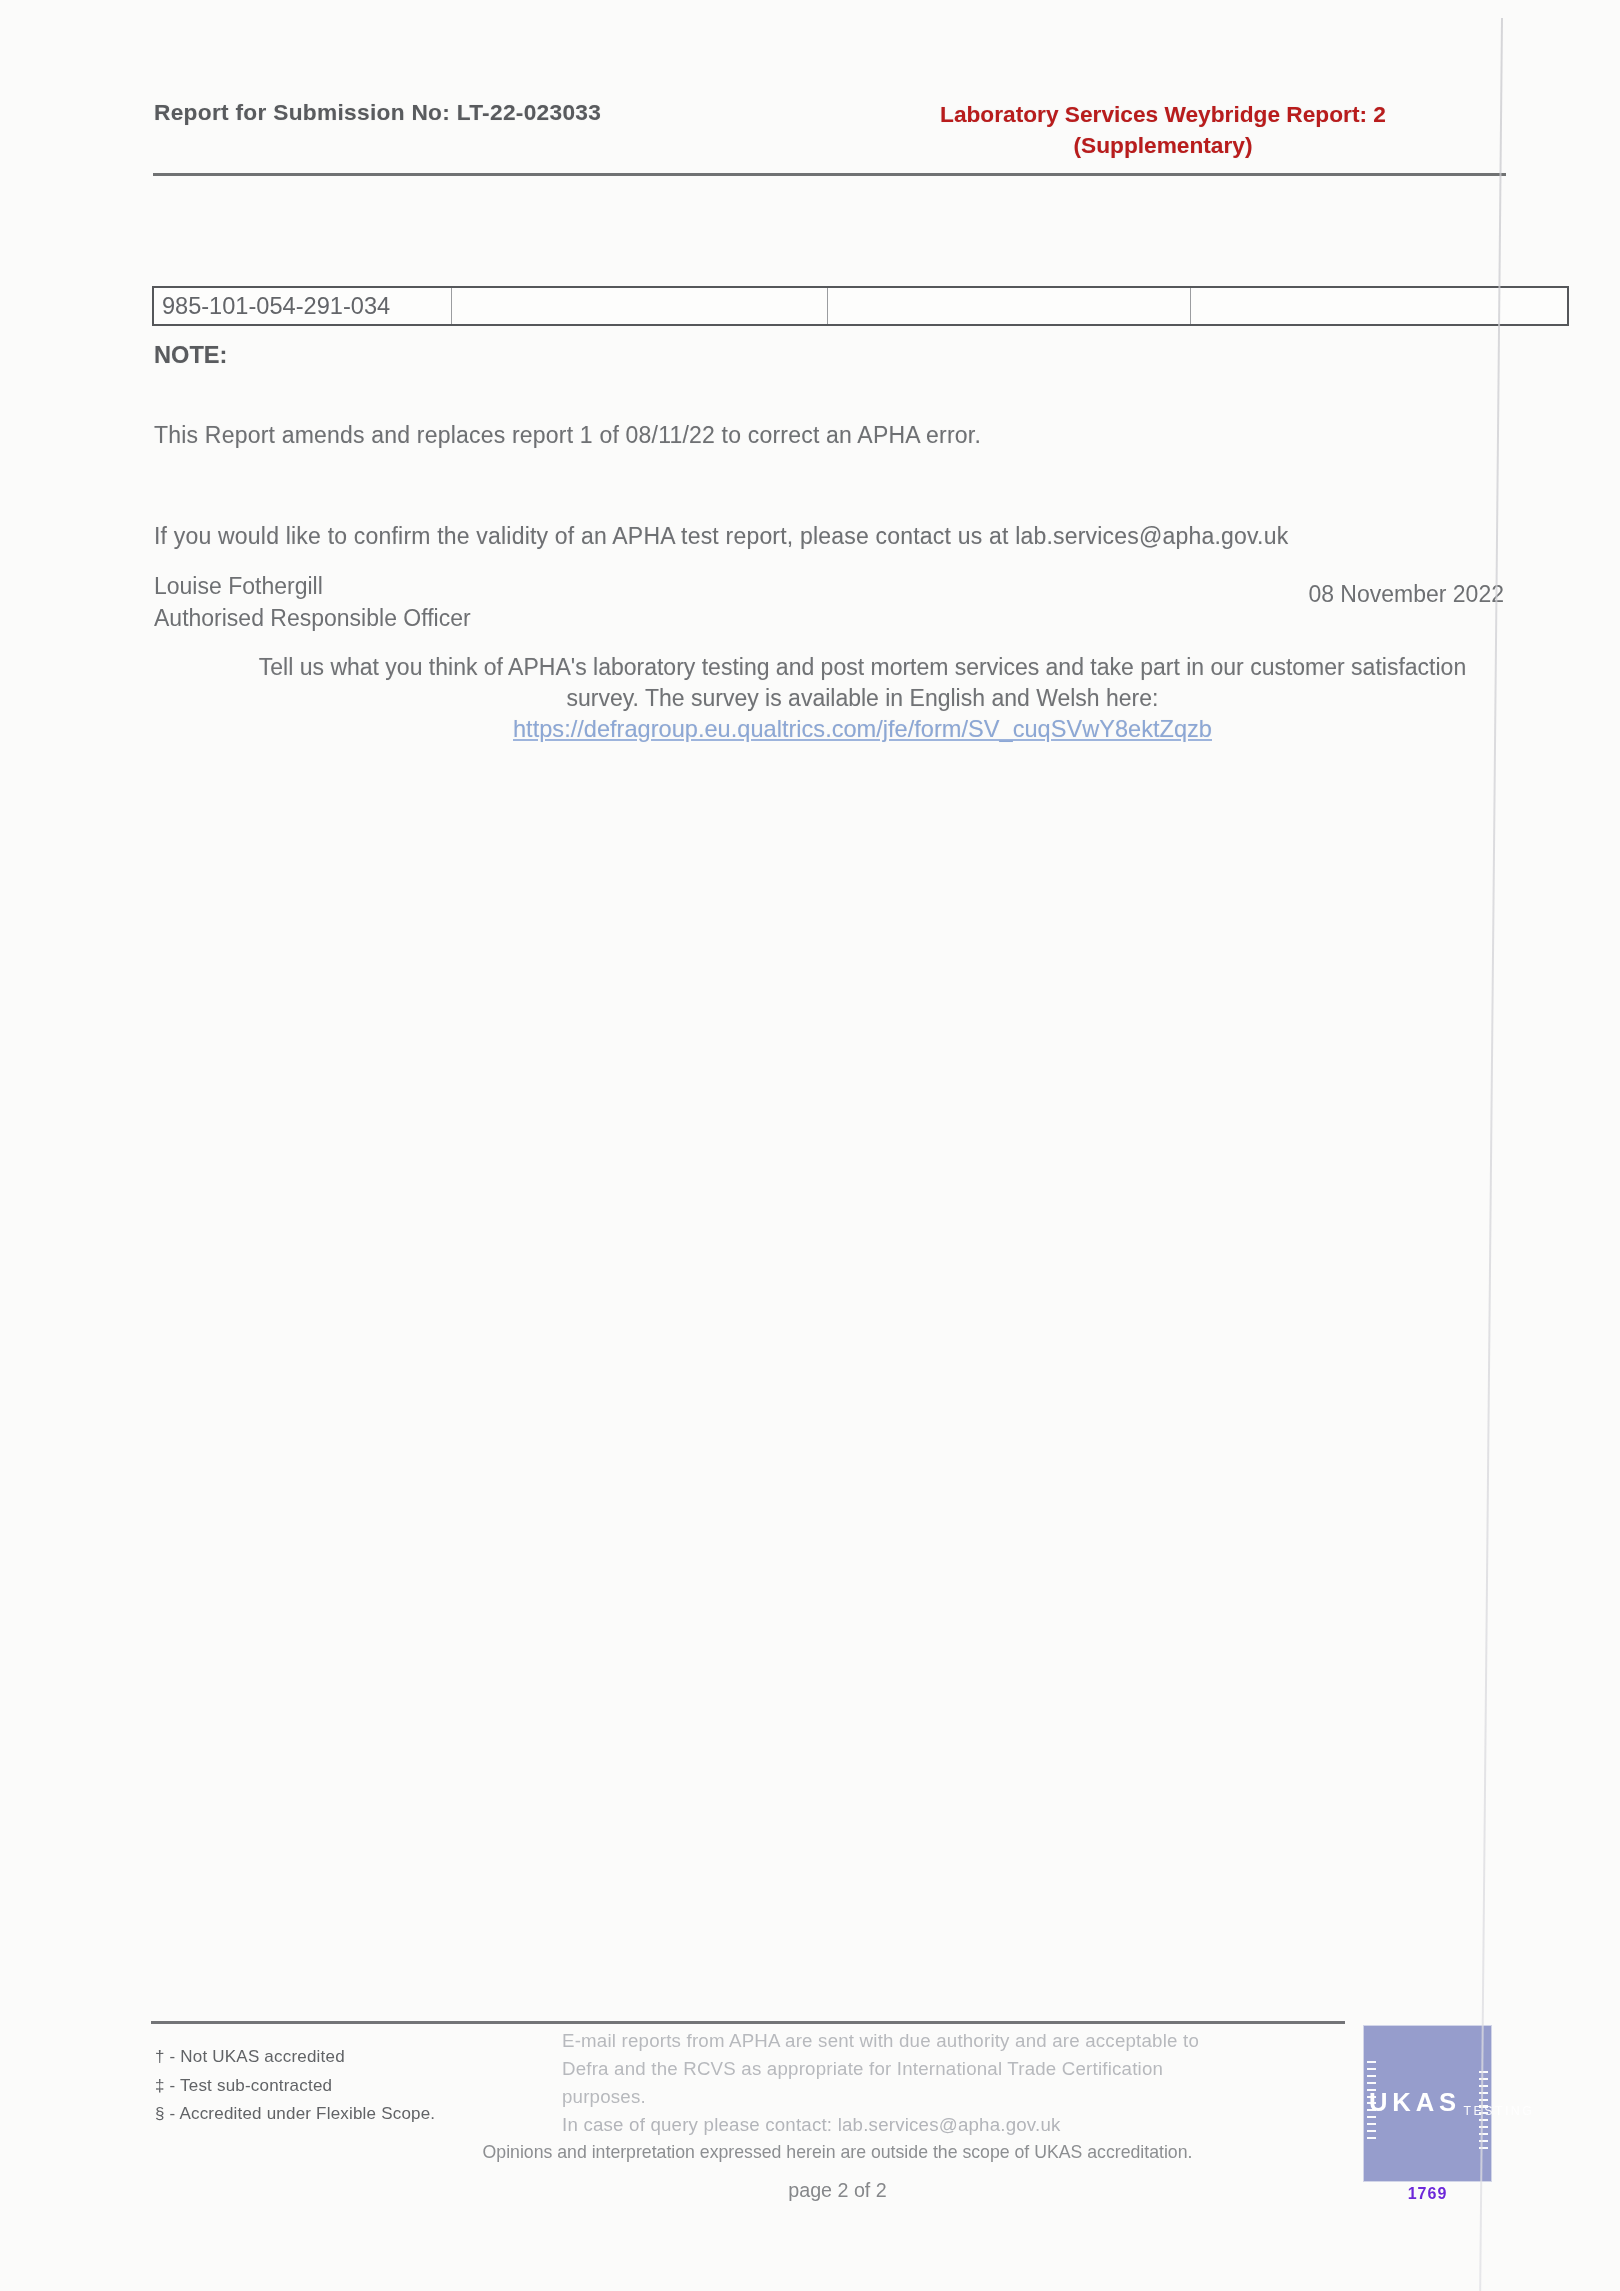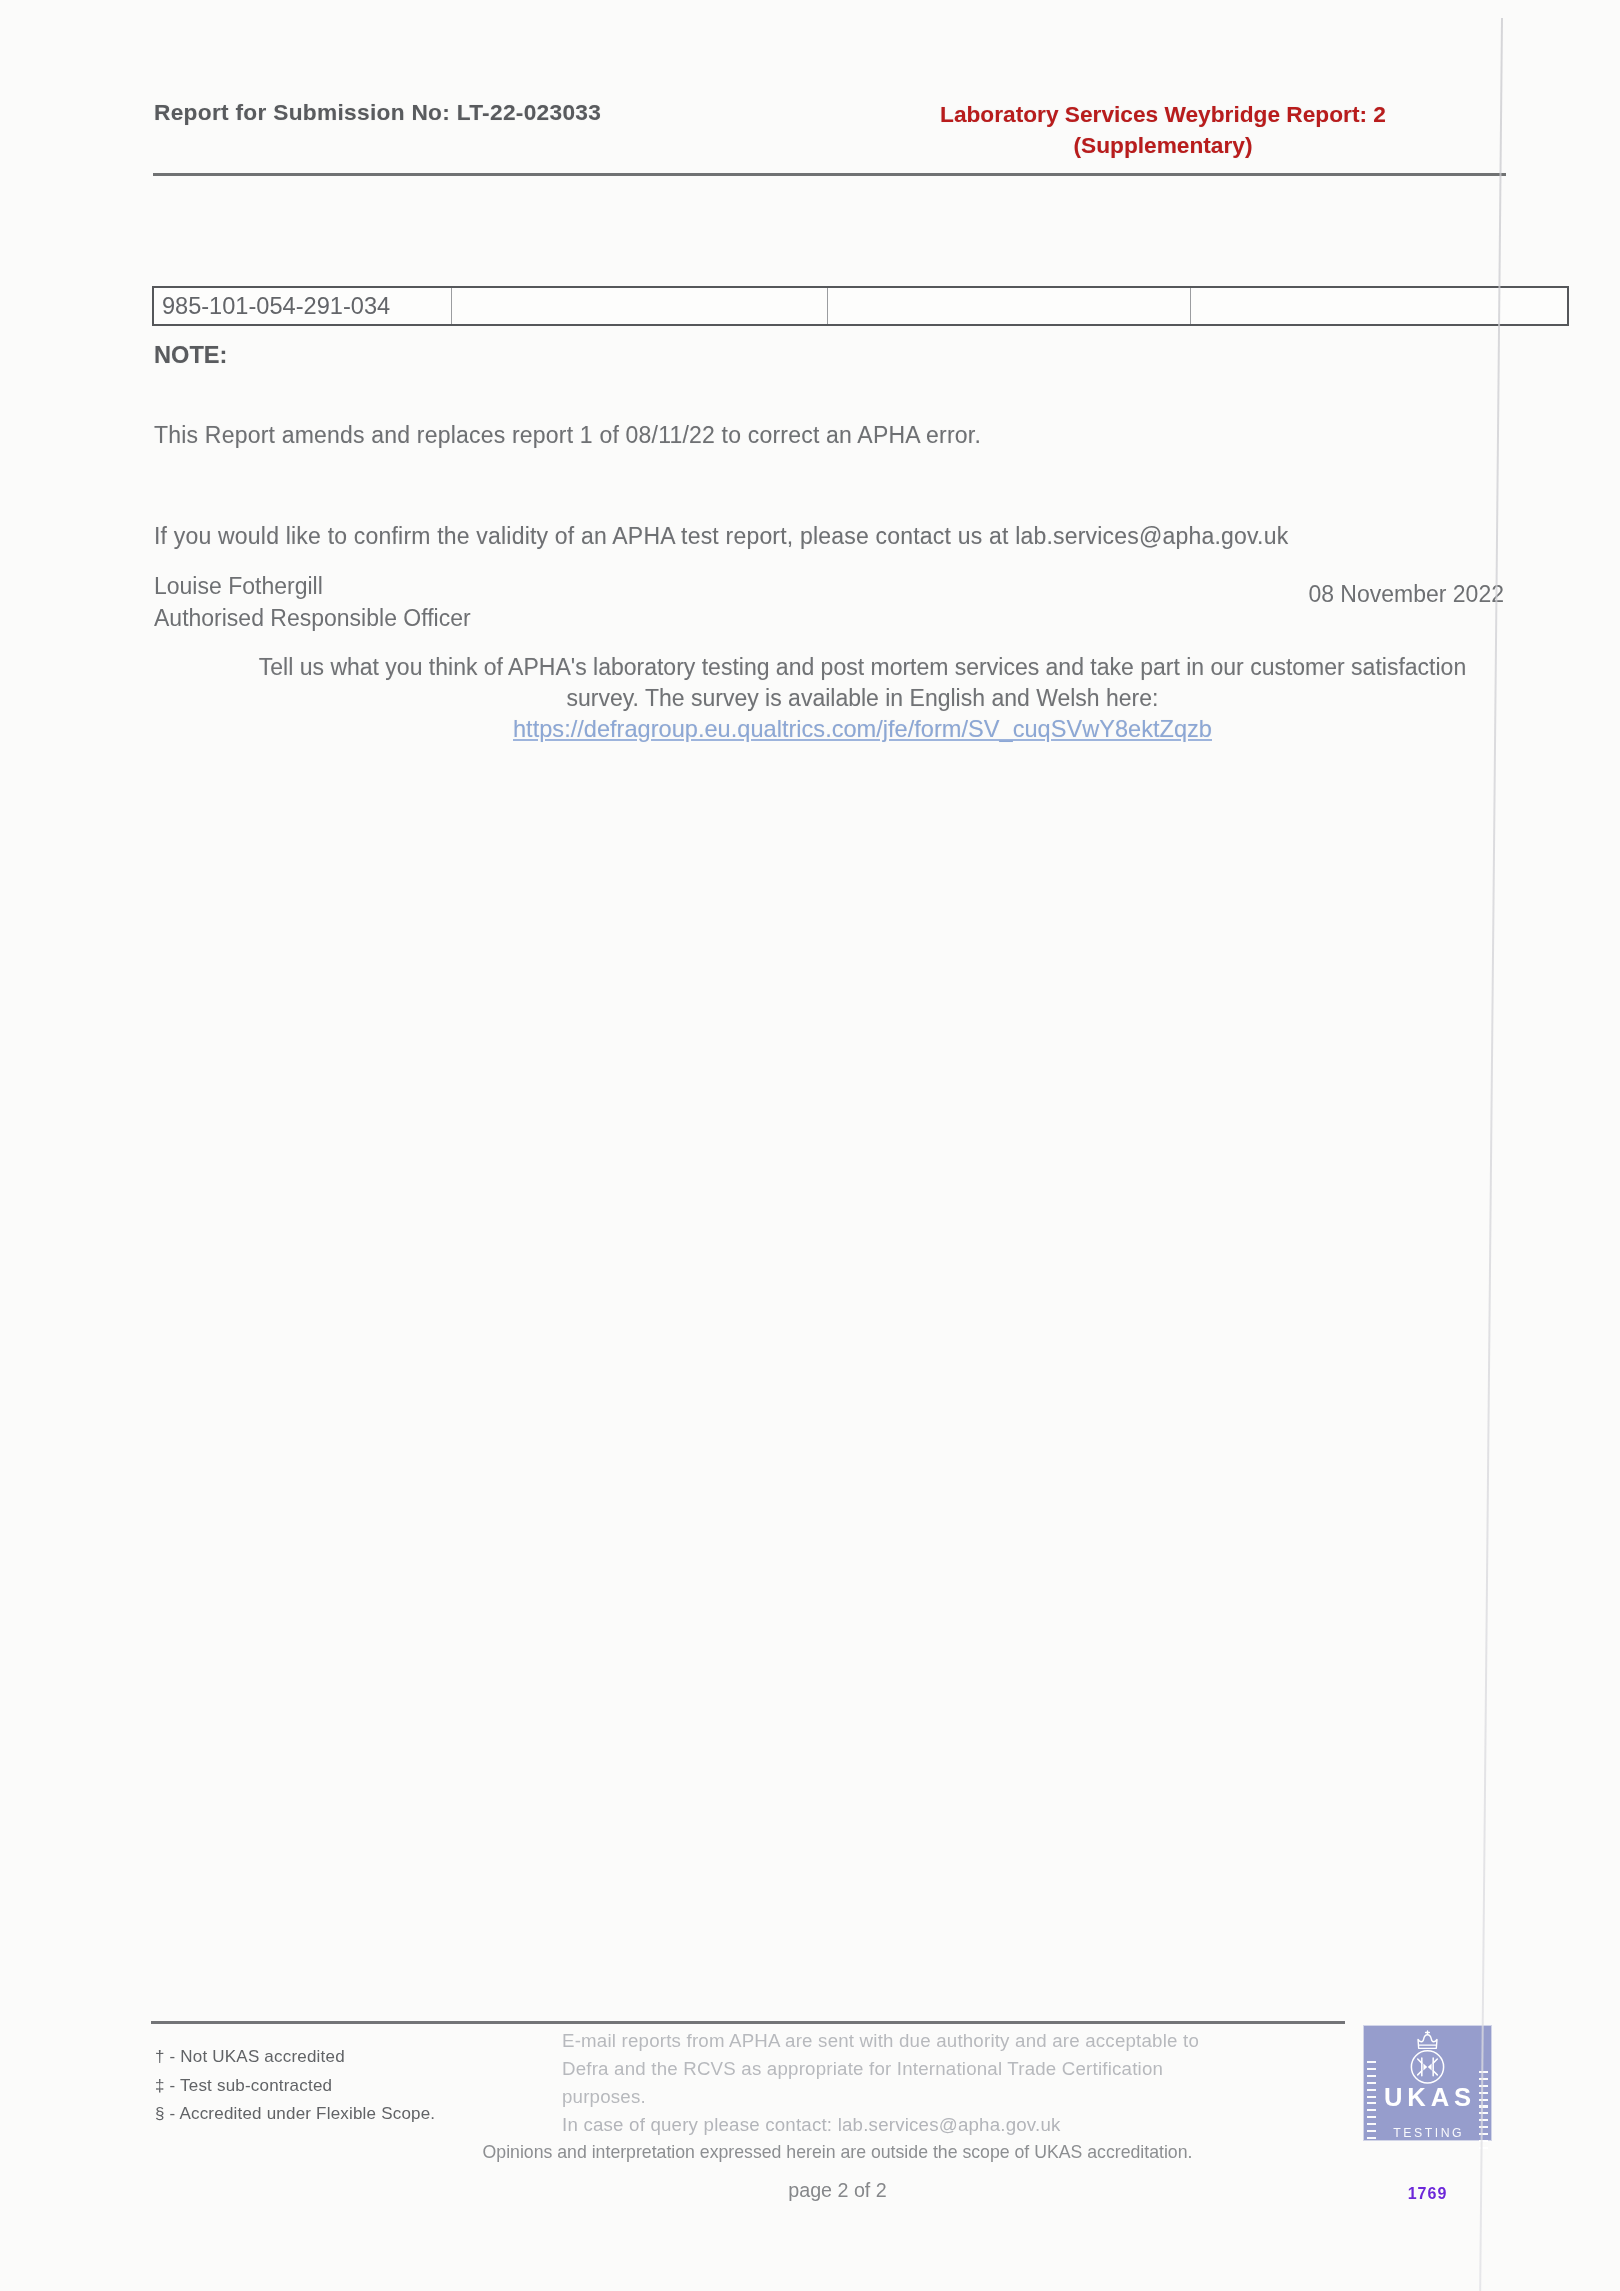--- a/index.html
+++ b/index.html
@@ -110,23 +110,23 @@
     font-size:17.7px; color:#8c8e91;
   }
   .pagenum{
     left:153px; top:2179px; width:1369px;
     text-align:center;
     font-size:19.7px; color:#85878a;
   }
 
   
   .ukas{
-    left:1364px; top:2026px; width:127px; height:114px;
+    left:1364px; top:2026px; width:127px; height:155px;
     background:#969dcc;
-    display:flex; flex-direction:column; align-items:center;
+    display:flex; align-items:center;
     box-shadow:0 0 0 1px rgba(150,157,204,.4);
   }
   .ukas .crown{margin-top:3.9px;}
   .ukas .mark{margin-top:-2px;}
   .ukas-word{
     margin-top:-3px;
     color:#fff; font-weight:bold; font-size:25.6px; letter-spacing:4.9px; text-indent:4.9px;
   }
   .ukas-cat{
     margin-top:14px;

